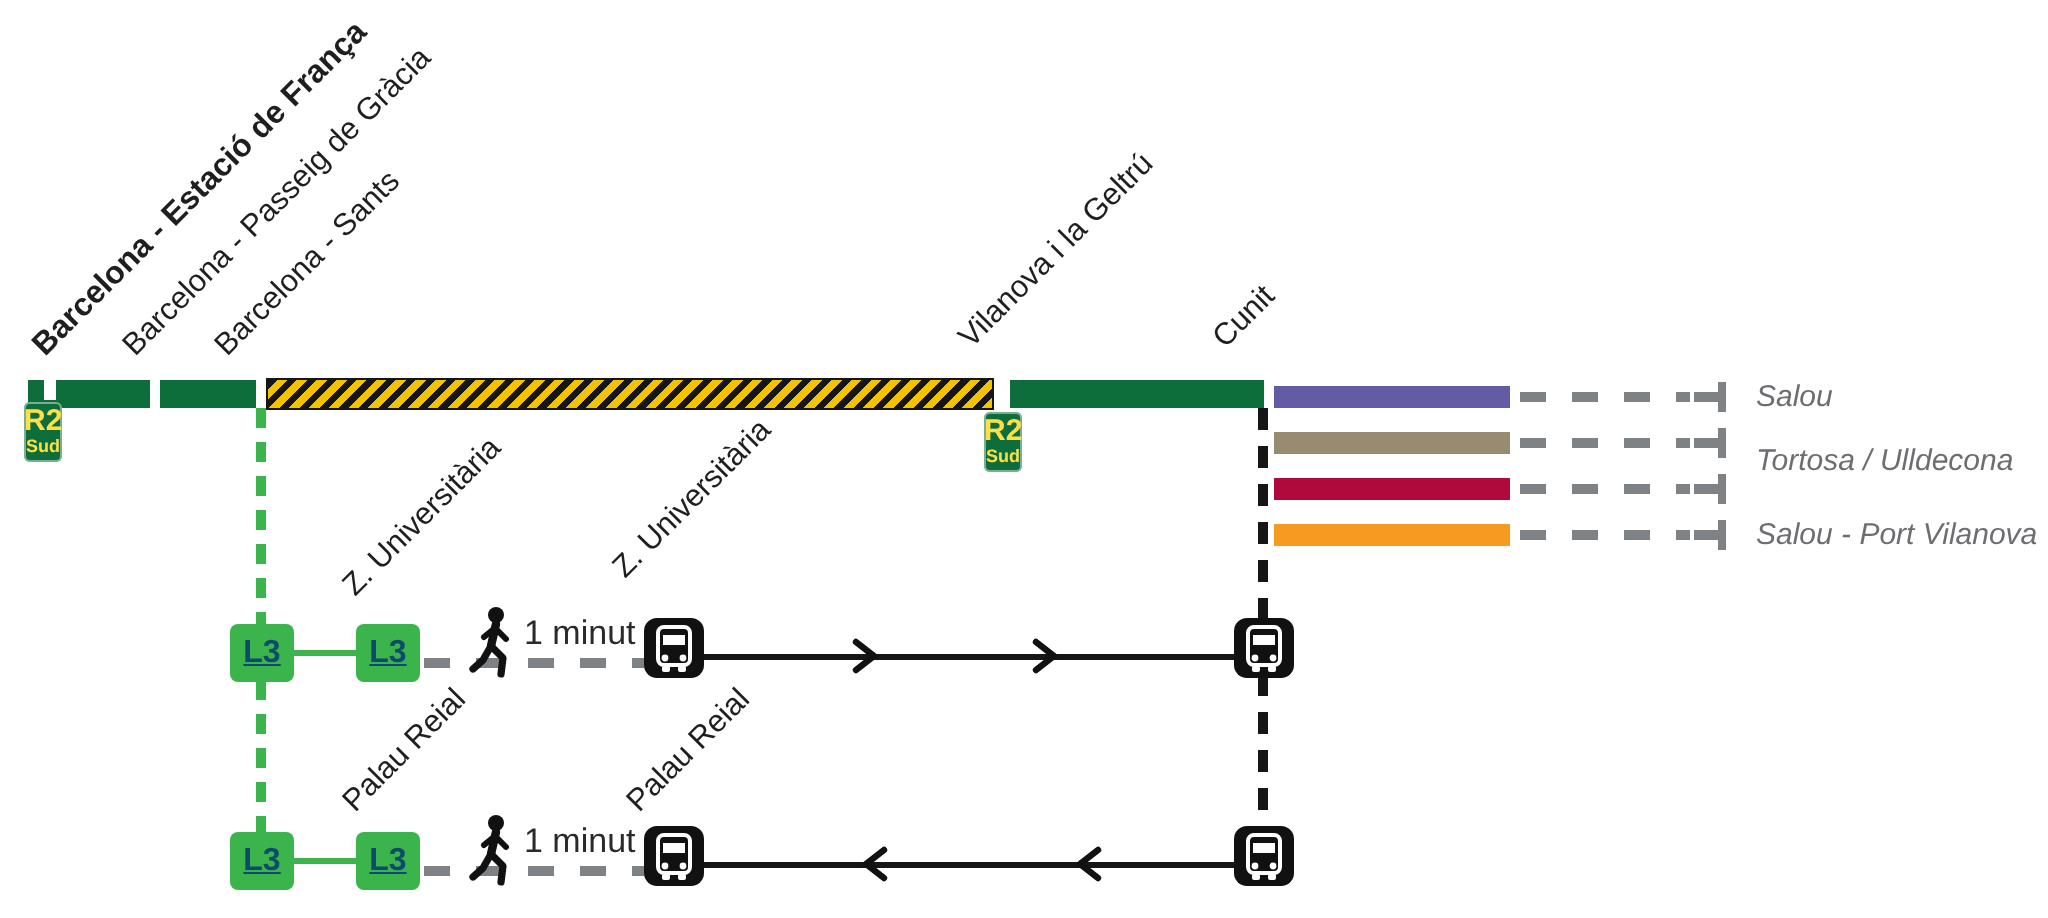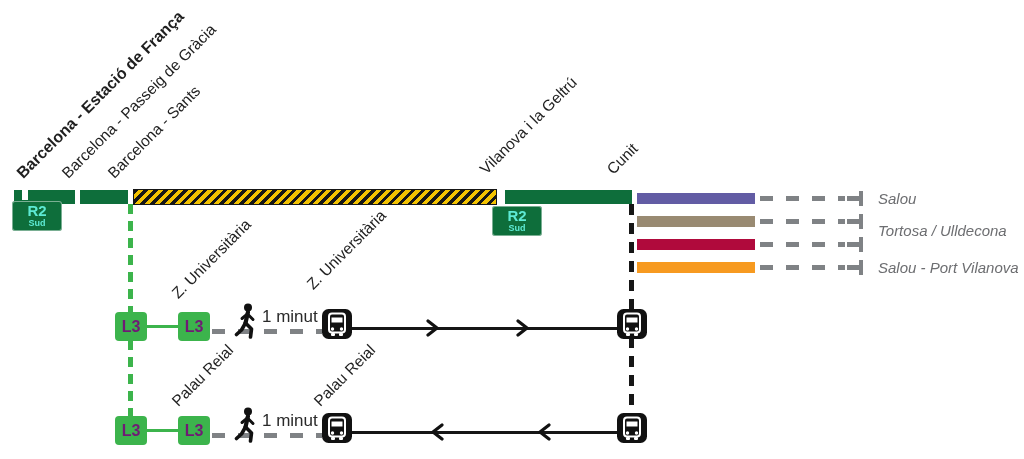--- a/index.html
+++ b/index.html
@@ -9,42 +9,42 @@
   .rot { position:absolute; white-space:nowrap; transform:rotate(-45deg); transform-origin:left bottom;
          font-size:15.5px; line-height:19px; height:19px; color:#1f1f1f; }
   .rot.bold { font-weight:bold; font-size:16px; }
 
   
   .seg { position:absolute; height:14px; background:#0e6e3b; }
   .tick { position:absolute; width:6px; height:10px; background:#fff; }
   .hatch { position:absolute; box-sizing:border-box; height:16px; border:1px solid #161616;
            background:repeating-linear-gradient(135deg,#161616 0 3.2px,#f3c200 3.2px 7px); }
 
-  .r2badge { position:absolute; width:50px; background:#0e6e3b; border-radius:3px; color:#5eead4;
+  .r2badge { position:absolute; width:19px; background:#0e6e3b; border-radius:3px; color:#fde047;
              text-align:center; padding:2px 0 3px; box-shadow:inset 0 0 0 1px rgba(255,255,255,.45); }
   .r2badge .ln { font-weight:bold; font-size:15px; line-height:16px; }
   .r2badge .zn { font-weight:bold; font-size:9px; line-height:9px; }
 
   
   .vdash-green { position:absolute; width:5px;
                  background:repeating-linear-gradient(180deg,#3cb44c 0 10px,transparent 10px 17px); }
   .vdash-black { position:absolute; width:5px;
                  background:repeating-linear-gradient(180deg,#161616 0 11px,transparent 11px 19px); }
 
   
   .bar { position:absolute; left:637px; width:118px; height:11px; }
   .hdash { position:absolute; height:5px;
            background:repeating-linear-gradient(90deg,#7f8285 0 13px,transparent 13px 26px); }
   .term-stub { position:absolute; width:13px; height:5px; background:#7f8285; }
   .term-bar  { position:absolute; width:4px; height:15px; background:#7f8285; }
   .dest { position:absolute; left:878px; font-style:italic; font-size:15px; line-height:21px; color:#6d6e71; white-space:nowrap; }
 
   
   .l3badge { position:absolute; width:32px; height:29px; background:#3cb44c; border-radius:4px;
-             color:#701a75; font-weight:bold; font-size:16px; display:flex; align-items:center; justify-content:center; }
+             color:#0c4a6e; font-weight:bold; font-size:16px; display:flex; align-items:center; justify-content:center;text-decoration:underline; }
   .conn { position:absolute; width:31px; height:3px; background:#3cb44c; }
   .busline { position:absolute; height:3px; background:#161616; }
   .minut { position:absolute; font-size:17px; color:#2a2a2a; white-space:nowrap; }
   .icon { position:absolute; }
 </style>
 </head>
 <body>
 
 <div id="canvas">
 

